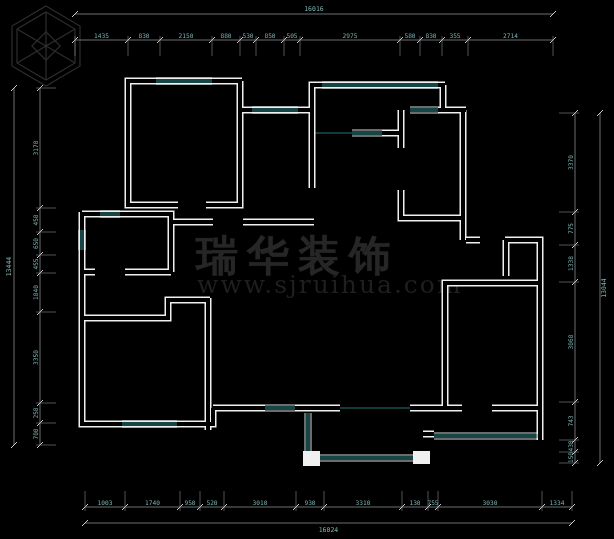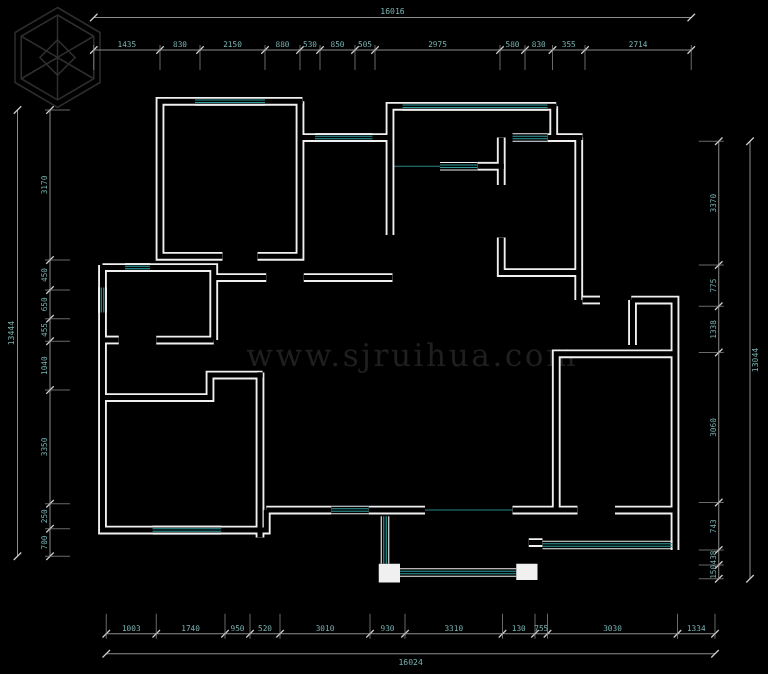--- a/index.html
+++ b/index.html
@@ -19,20 +19,21 @@
 <div class="stage">
 
   <svg class="cube" width="92" height="92" viewBox="0 0 92 92">
     <g stroke="#2e2e2e" stroke-width="1.2" fill="none">
       <polygon points="46,6 80,26 80,66 46,86 12,66 12,26"></polygon>
       <polygon points="46,12 75,29 75,63 46,80 17,63 17,29"></polygon>
       <path d="M46 12 L46 46 L75 63 M46 46 L17 63 M46 46 L46 80 M17 29 L46 46 L75 29"></path>
       <rect x="36" y="36" width="20" height="20" transform="rotate(45 46 46)"></rect>
     </g>
   </svg>
+  <div class="wm wm-cn">瑞华装饰</div>
   <div class="wm wm-url">www.sjruihua.com</div>
 
   <svg width="614" height="539" viewBox="0 0 614 539">
       <g>
         <line x1="75" y1="40" x2="553" y2="40" stroke="#8c8c8c" stroke-width="0.8"></line>
         <line x1="72" y1="43" x2="78" y2="37" stroke="#cfcfcf" stroke-width="1"></line>
         <line x1="75" y1="36" x2="75" y2="56" stroke="#8c8c8c" stroke-width="0.6"></line>
         <line x1="125" y1="43" x2="131" y2="37" stroke="#cfcfcf" stroke-width="1"></line>
         <line x1="128" y1="36" x2="128" y2="56" stroke="#8c8c8c" stroke-width="0.6"></line>
         <line x1="157" y1="43" x2="163" y2="37" stroke="#cfcfcf" stroke-width="1"></line>

